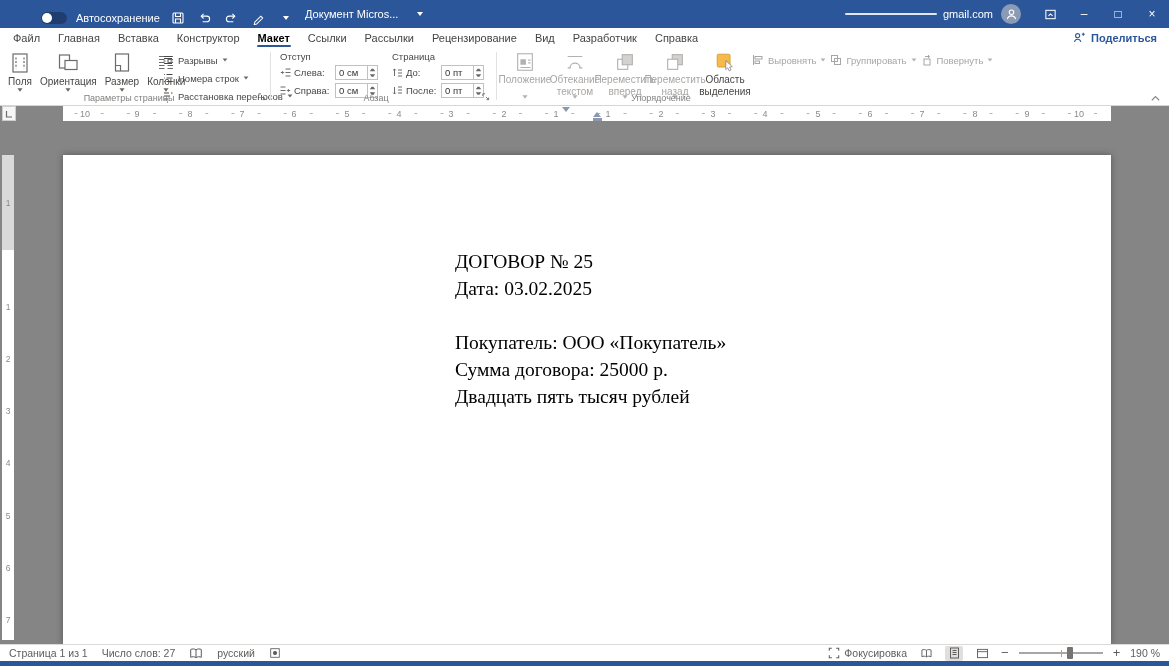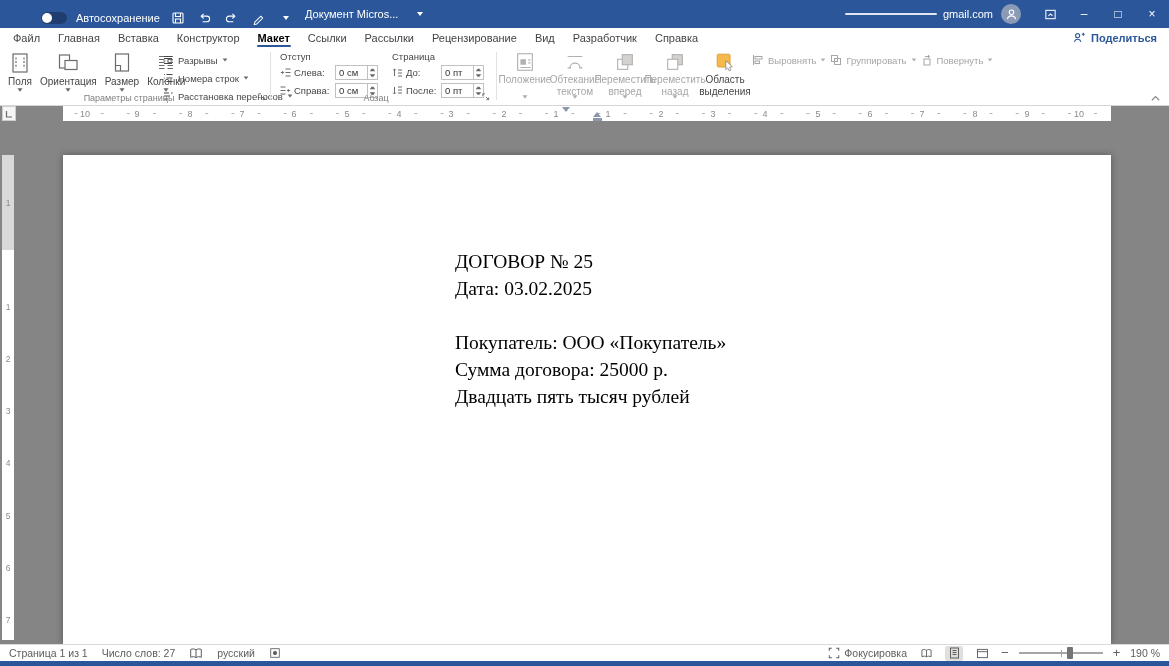--- a/index.html
+++ b/index.html
@@ -400,20 +400,21 @@
       </div>
       <div class="menubtn dis">
         <svg width="12" height="12" viewBox="0 0 12 12" fill="none" stroke="currentColor" stroke-width="1">
             <rect x="3" y="5" width="6" height="6"></rect>
             <path d="M4 2.5h4.5M8.5 2.5 7 1M8.5 2.5 7 4"></path>
           </svg>
         <span>Повернуть</span>
         <span class="caret"></span>
       </div>
     </div>
+    <div class="gtitle">Упорядочение</div>
   </div>
 
   <div class="collapse-btn">
     <svg width="11" height="9" viewBox="0 0 12 9" fill="none" stroke="currentColor" stroke-width="1.2">
         <path d="M2 7.5 6 3.5l4 4"></path>
       </svg>
   </div>
 </div>
 
 <div class="tabsel">

